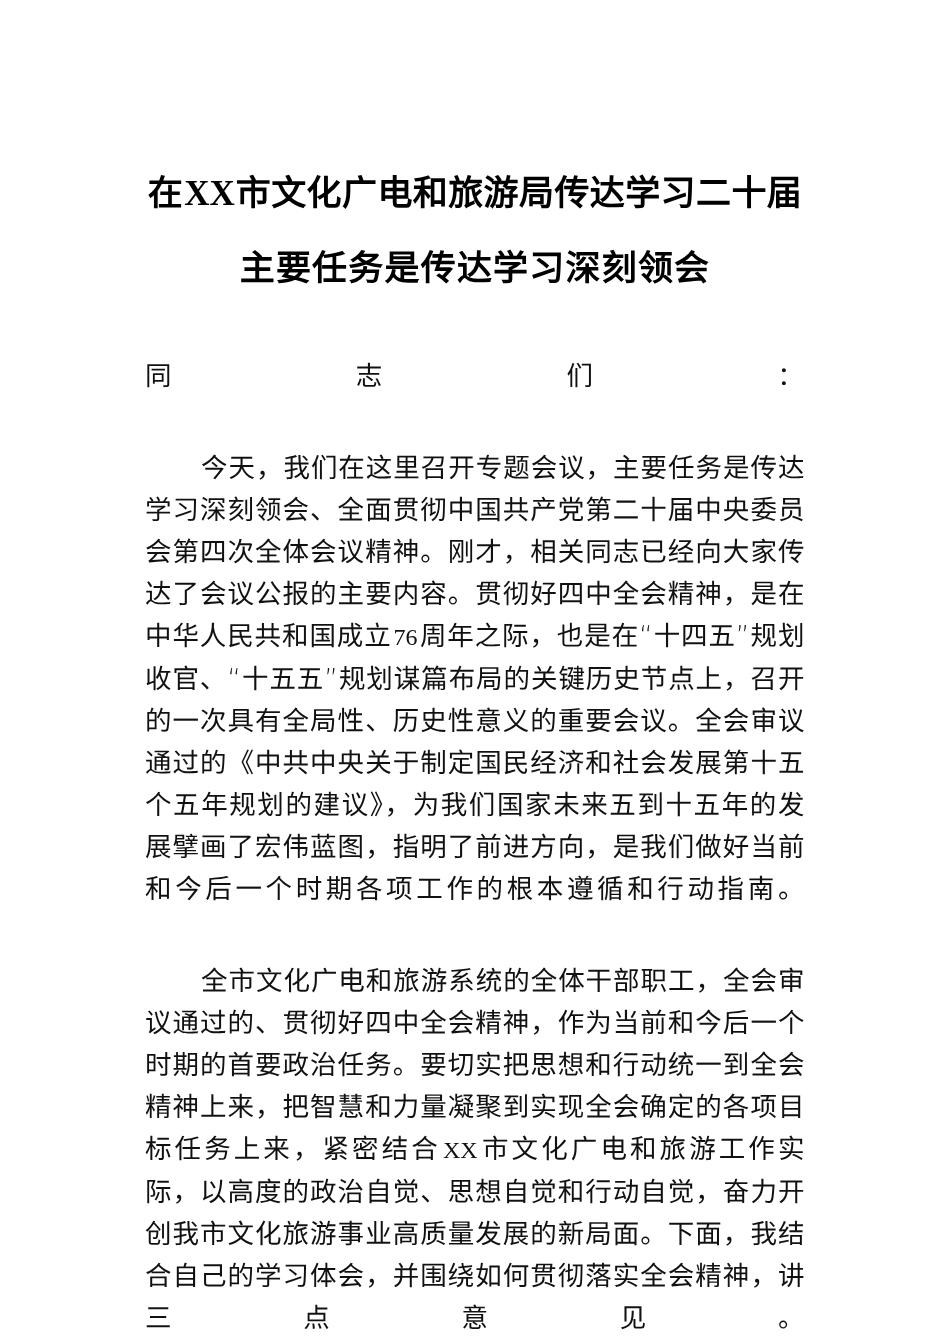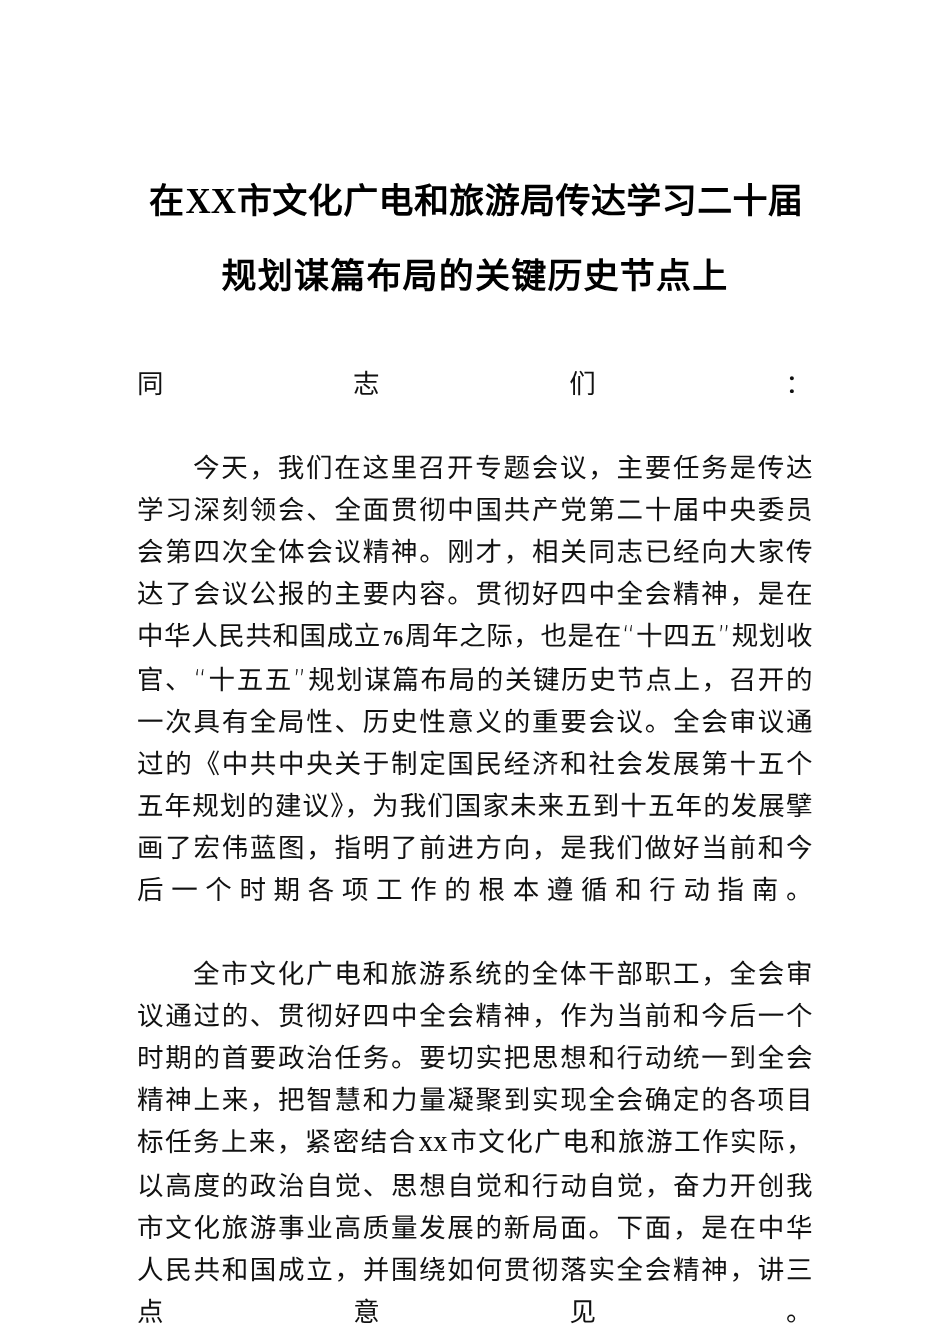--- a/index.html
+++ b/index.html
@@ -27,21 +27,21 @@
 
   .doc-body {
     position: absolute;
     left: 137px;
     top: 0;
     width: 676px;
   }
 
   
   .doc-title {
-    margin: 12px;
+    margin: 4px;
     padding-top: 152px;
     font-family: "DejaVu Serif", "Liberation Serif", serif;
     font-weight: bold;
     font-size: 35px;
     line-height: 74px;
     text-align: center;
     letter-spacing: 0.4px;
     color: #000000;
   }
   .doc-title .ln {
@@ -58,21 +58,21 @@
     padding: 0 1px;
   }
 
   
   .body-block {
     margin: 0;
     padding-top: 38px;
   }
 
   p.para {
-    margin: 0;
+    margin: 8px;
     font-family: "DejaVu Sans", "Liberation Sans", sans-serif;
     font-weight: 300;
     font-size: 26.5px;
     line-height: 42px;
     text-align: justify;
     text-justify: inter-ideograph;
     letter-spacing: 0.6px;
     color: #111111;
   }
 
@@ -80,47 +80,47 @@
     text-indent: 0;
     letter-spacing: 1.2px;
   }
 
   p.indent {
     text-indent: 56px;
   }
 
   .num, .latin-b {
     font-family: "Liberation Serif", "DejaVu Serif", serif;
-    font-weight: bold;
+    font-weight: normal;
     letter-spacing: 0;
     padding: 0 2px;
-    font-size: 20px;
+    font-size: 24px;
   }
 
   
   p.para::after {
     content: "";
     display: inline-block;
     width: 100%;
   }
 </style>
 </head>
 <body>
 
 <div class="page">
   <div class="doc-body">
 
     <h1 class="doc-title">
       <span class="ln l1"><span>在</span><span class="latin">XX</span><span>市文化广电和旅游局传达学习二十届</span></span>
-      <span class="ln l2">规划谋篇布局的关键历史节点上</span>
+      <span class="ln l2">主要任务是传达学习深刻领会</span>
     </h1>
 
     <div class="body-block">
 
       <p class="para salutation">同志们：</p>
 
       <p class="para indent"><span>今天，我们在这里召开专题会议，主要任务是传达学习深刻领会、全面贯彻中国共产党第二十届中央委员会第四次全体会议精神。刚才，相关同志已经向大家传达了会议公报的主要内容。贯彻好四中全会精神，是在中华人民共和国成立</span><span class="num">76</span><span>周年之际，也是在“十四五”规划收官、“十五五”规划谋篇布局的关键历史节点上，召开的一次具有全局性、历史性意义的重要会议。全会审议通过的《中共中央关于制定国民经济和社会发展第十五个五年规划的建议》，为我们国家未来五到十五年的发展擘画了宏伟蓝图，指明了前进方向，是我们做好当前和今后一个时期各项工作的根本遵循和行动指南。</span></p>
 
-      <p class="para indent"><span>全市文化广电和旅游系统的全体干部职工，全会审议通过的、贯彻好四中全会精神，作为当前和今后一个时期的首要政治任务。要切实把思想和行动统一到全会精神上来，把智慧和力量凝聚到实现全会确定的各项目标任务上来，紧密结合</span><span class="latin-b">XX</span><span>市文化广电和旅游工作实际，以高度的政治自觉、思想自觉和行动自觉，奋力开创我市文化旅游事业高质量发展的新局面。下面，是在中华人民共和国成立，并围绕如何贯彻落实全会精神，讲三点意见。</span></p>
+      <p class="para indent"><span>全市文化广电和旅游系统的全体干部职工，全会审议通过的、贯彻好四中全会精神，作为当前和今后一个时期的首要政治任务。要切实把思想和行动统一到全会精神上来，把智慧和力量凝聚到实现全会确定的各项目标任务上来，紧密结合</span><span class="latin-b">XX</span><span>市文化广电和旅游工作实际，以高度的政治自觉、思想自觉和行动自觉，奋力开创我市文化旅游事业高质量发展的新局面。下面，我结合自己的学习体会，并围绕如何贯彻落实全会精神，讲三点意见。</span></p>
 
     </div>
   </div>
 </div>
 
 </body></html>

